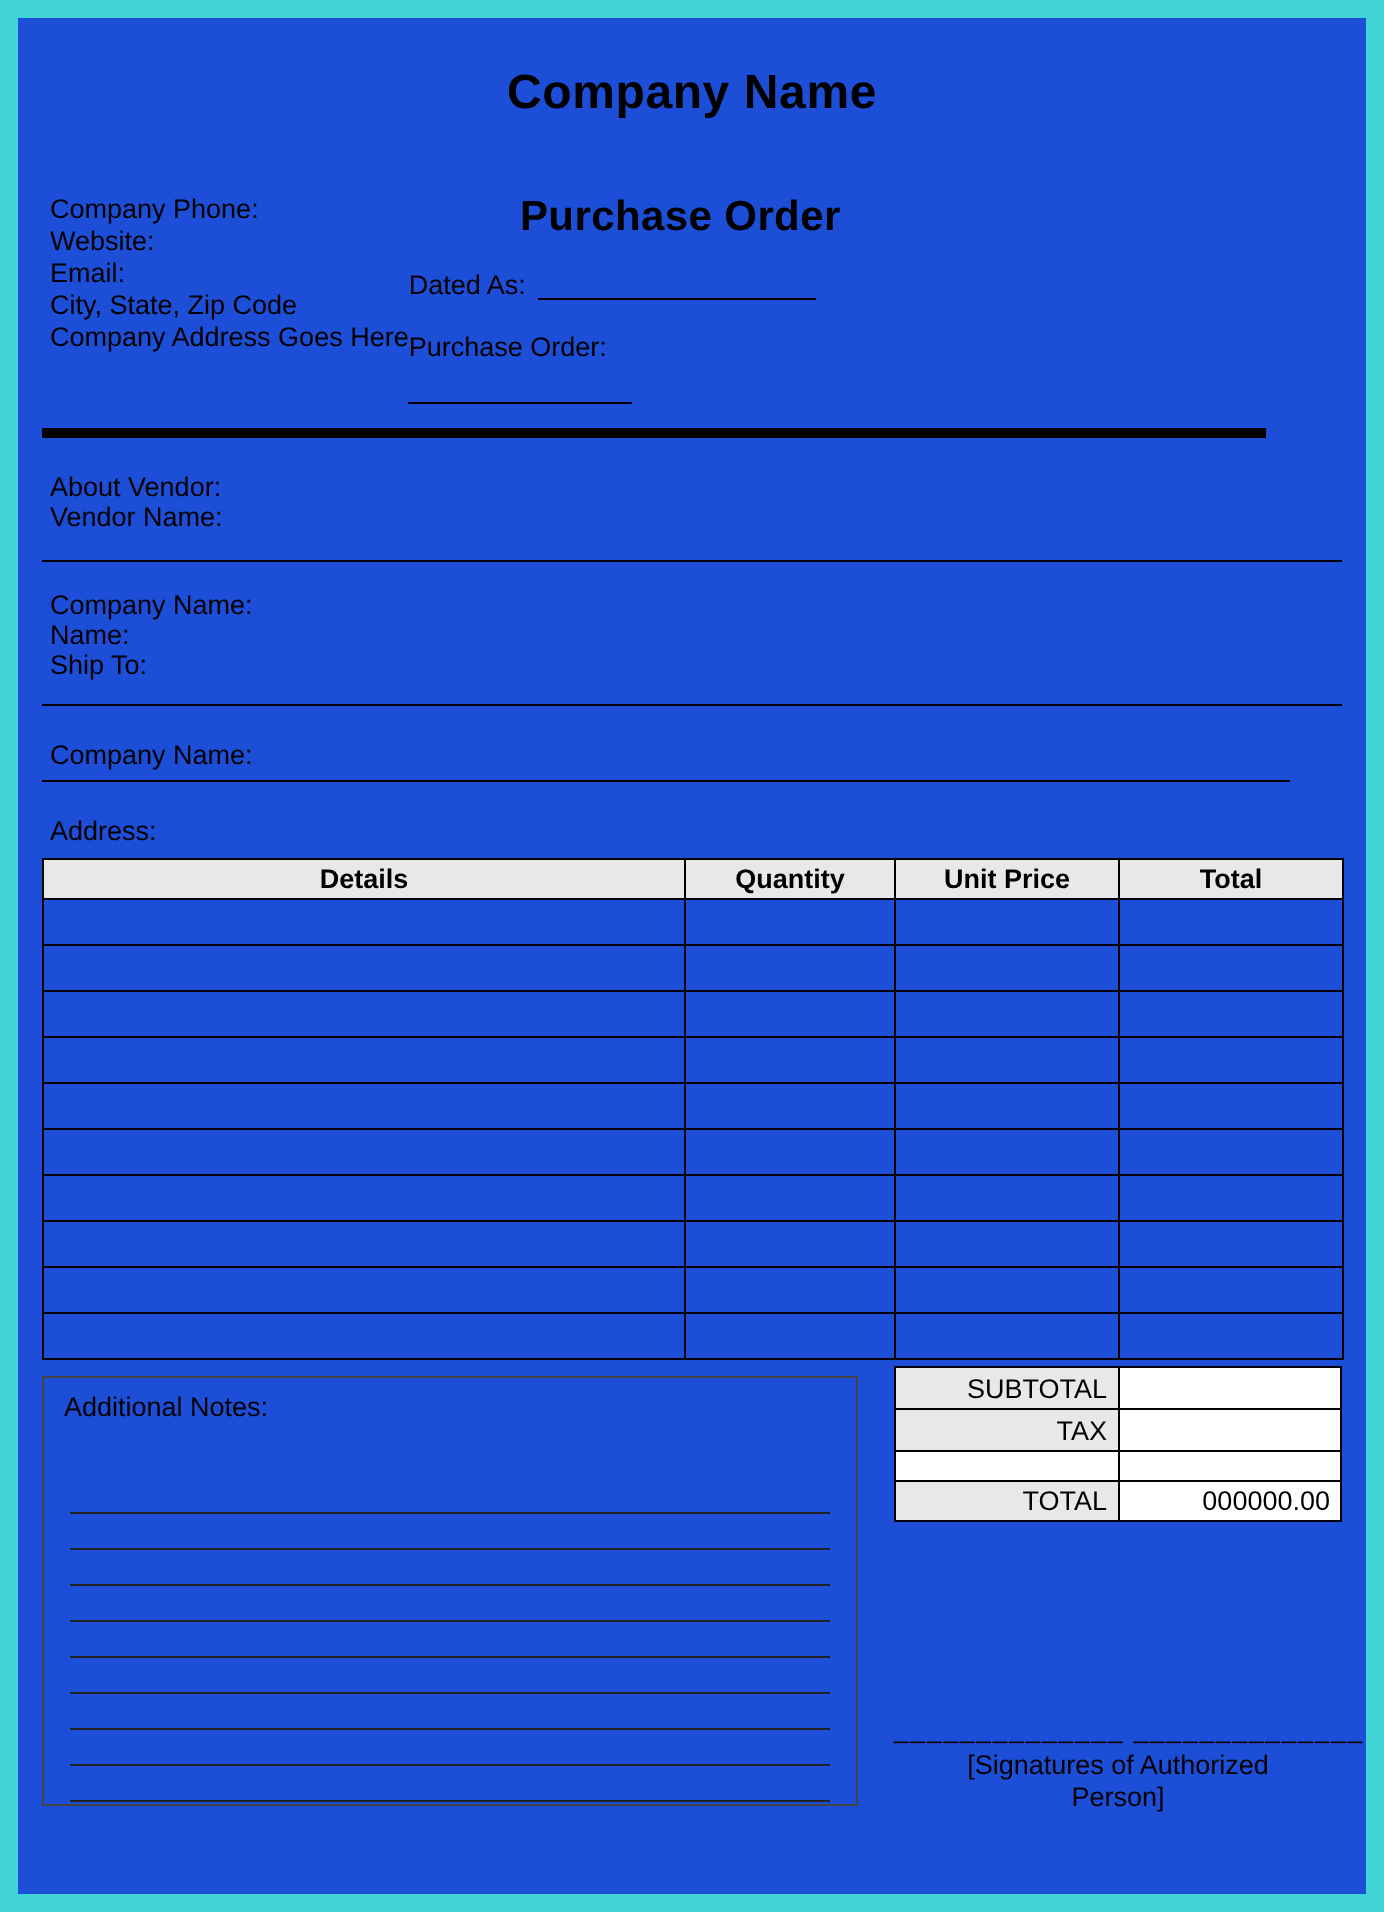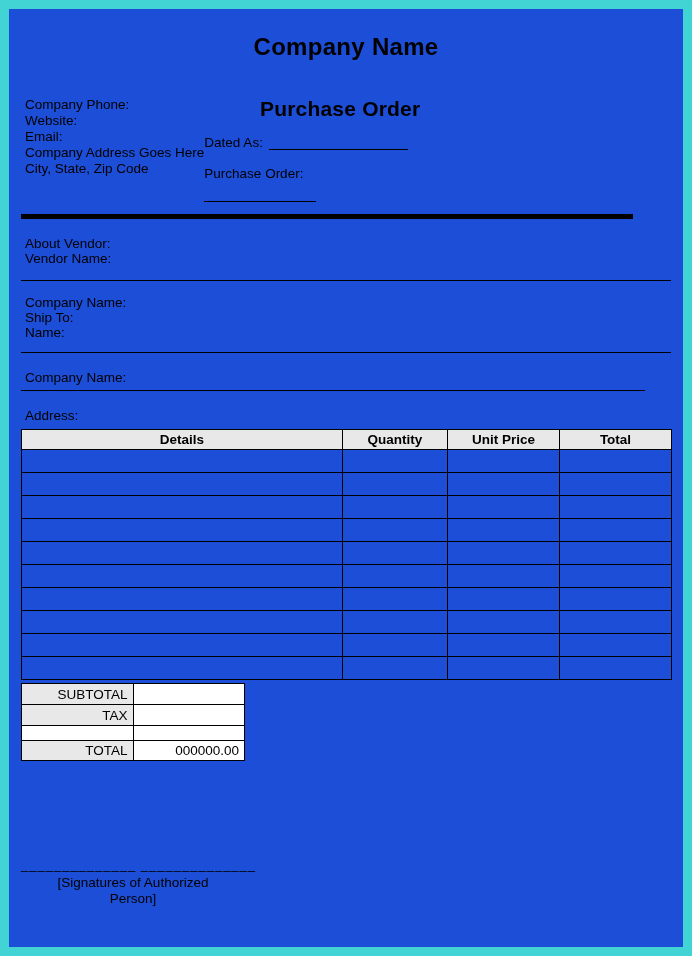--- a/index.html
+++ b/index.html
@@ -86,22 +86,22 @@
 
 <div class="page">
 
   <div class="company-title">Company Name</div>
 
   <div class="top-flex">
     <div class="company-info">
       <div class="info-line">Company Phone:</div>
       <div class="info-line">Website:</div>
       <div class="info-line">Email:</div>
+      <div class="info-line">City, State, Zip Code</div>
       <div class="info-line">Company Address Goes Here</div>
-      <div class="info-line">City, State, Zip Code</div>
     </div>
     <div class="po-block">
       <div class="po-title">Purchase Order</div>
       <div class="dated-row">
         <span class="lbl">Dated As:</span>
         <span class="fill-line"></span>
       </div>
       <div class="po-num-label">Purchase Order:</div>
       <div class="fill-line po-num-line"></div>
     </div>
@@ -109,23 +109,23 @@
 
   <div class="thick-divider"></div>
 
   <div class="sec-label mt6">About Vendor:</div>
 
   <div class="sec-label mt18">Vendor Name:</div>
   <div class="rule-full"></div>
 
   <div class="sec-label mt14">Company Name:</div>
 
+  <div class="sec-label mt18">Name:</div>
+
   <div class="sec-label mt18">Ship To:</div>
-
-  <div class="sec-label mt18">Name:</div>
   <div class="rule-full" style="margin-top:12px"></div>
 
   <div class="sec-label mt6">Company Name:</div>
   <div class="rule-full tight narrow"></div>
 
   <div class="sec-label mt6">Address:</div>
 
   <table class="items">
     <colgroup>
       <col class="c-details">
@@ -200,20 +200,34 @@
           <td></td>
           <td></td>
           <td></td>
           <td></td>
         </tr>
       </tbody>
   </table>
 
   <div class="bottom-flex">
 
+    <div class="notes-box">
+      <div class="notes-label">Additional Notes:</div>
+      <div class="notes-lines">
+          <div class="note-line"></div>
+          <div class="note-line"></div>
+          <div class="note-line"></div>
+          <div class="note-line"></div>
+          <div class="note-line"></div>
+          <div class="note-line"></div>
+          <div class="note-line"></div>
+          <div class="note-line"></div>
+          <div class="note-line"></div>
+        </div>
+    </div>
 
     <div class="right-col">
       <table class="summary">
         <tbody>
             <tr>
           <td class="lbl">SUBTOTAL</td>
           <td class="val"></td>
         </tr>
         <tr>
           <td class="lbl">TAX</td>

